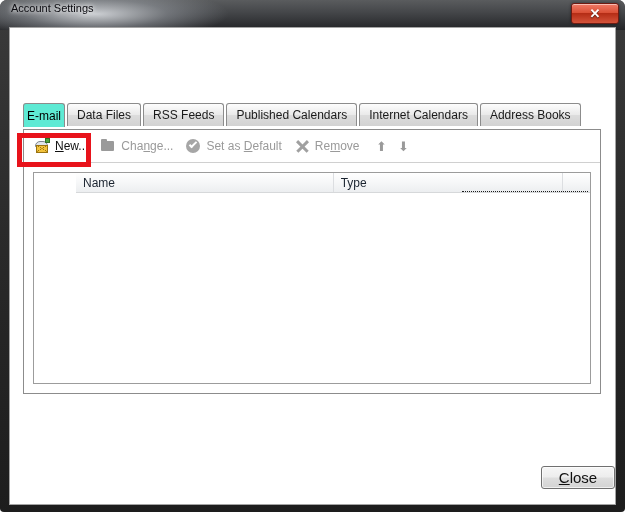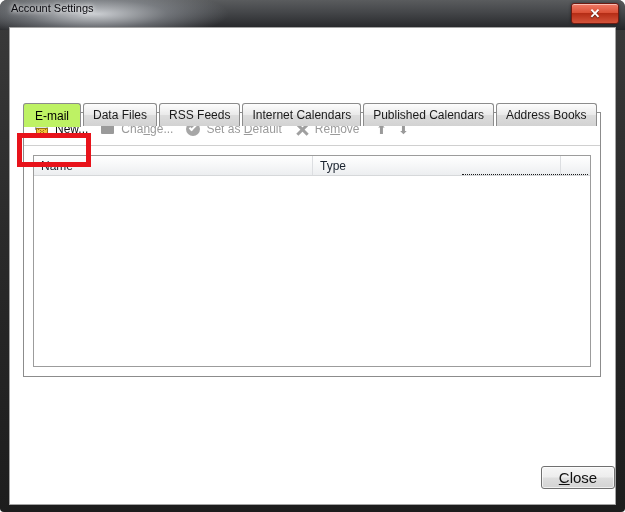--- a/index.html
+++ b/index.html
@@ -93,32 +93,32 @@
     font-size: 12px; color: #1a1a1a;
     border: 1px solid #8c8c8c;
     border-bottom: none;
     border-radius: 3px 3px 0 0;
     background: linear-gradient(to bottom, #fdfdfd 0%, #eaeaea 48%, #dcdcdc 52%, #d2d2d2 100%);
     cursor: pointer;
     white-space: nowrap;
   }
   .tab.active {
     height: 24px;
-    background: #bef264;
+    background: #5eead4;
     border-color: #8c8c8c;
     color: #000000;
     position: relative;
     z-index: 6;
     margin-bottom: -1px;
-    padding: 0 11px;
+    padding: 0 3px;
   }
 
   
   #tabpage {
-    position: absolute; left: 13px; top: 84px;
+    position: absolute; left: 13px; top: 101px;
     width: 578px; height: 265px;
     background: #ffffff;
     border: 1px solid #8c8c8c;
   }
 
   
   #toolbar {
     position: absolute; left: 0; top: 0;
     width: 576px; height: 33px;
     border-bottom: 1px solid #d0d0d0;
@@ -187,20 +187,21 @@
     position: absolute; left: 9px; top: 42px;
     width: 558px; height: 212px;
     background: #ffffff;
     border: 1px solid #9c9c9c;
   }
   #list-header {
     display: flex;
     height: 20px;
     background: linear-gradient(to bottom, #ffffff 0%, #f6f7f8 50%, #eceef0 100%);
     border-bottom: 1px solid #d6d8da;
+    margin-left: 42px;
   }
   .col-head {
     display: flex; align-items: center;
     padding-left: 7px;
     font-size: 12px; color: #1b2430;
     border-right: 1px solid #dcdee1;
     cursor: pointer;
     height: 100%;
   }
   #col-name { width: 279px; }
@@ -255,24 +256,24 @@
       <div class="tab active">
           <span>E-mail</span>
         </div>
       <div class="tab">
           <span>Data Files</span>
         </div>
       <div class="tab">
           <span>RSS Feeds</span>
         </div>
       <div class="tab">
+          <span>Published Calendars</span>
+        </div>
+      <div class="tab">
           <span>Internet Calendars</span>
-        </div>
-      <div class="tab">
-          <span>Published Calendars</span>
         </div>
       <div class="tab">
           <span>Address Books</span>
         </div>
     </div>
 
     <div id="tabpage">
 
       <div id="toolbar">
 

